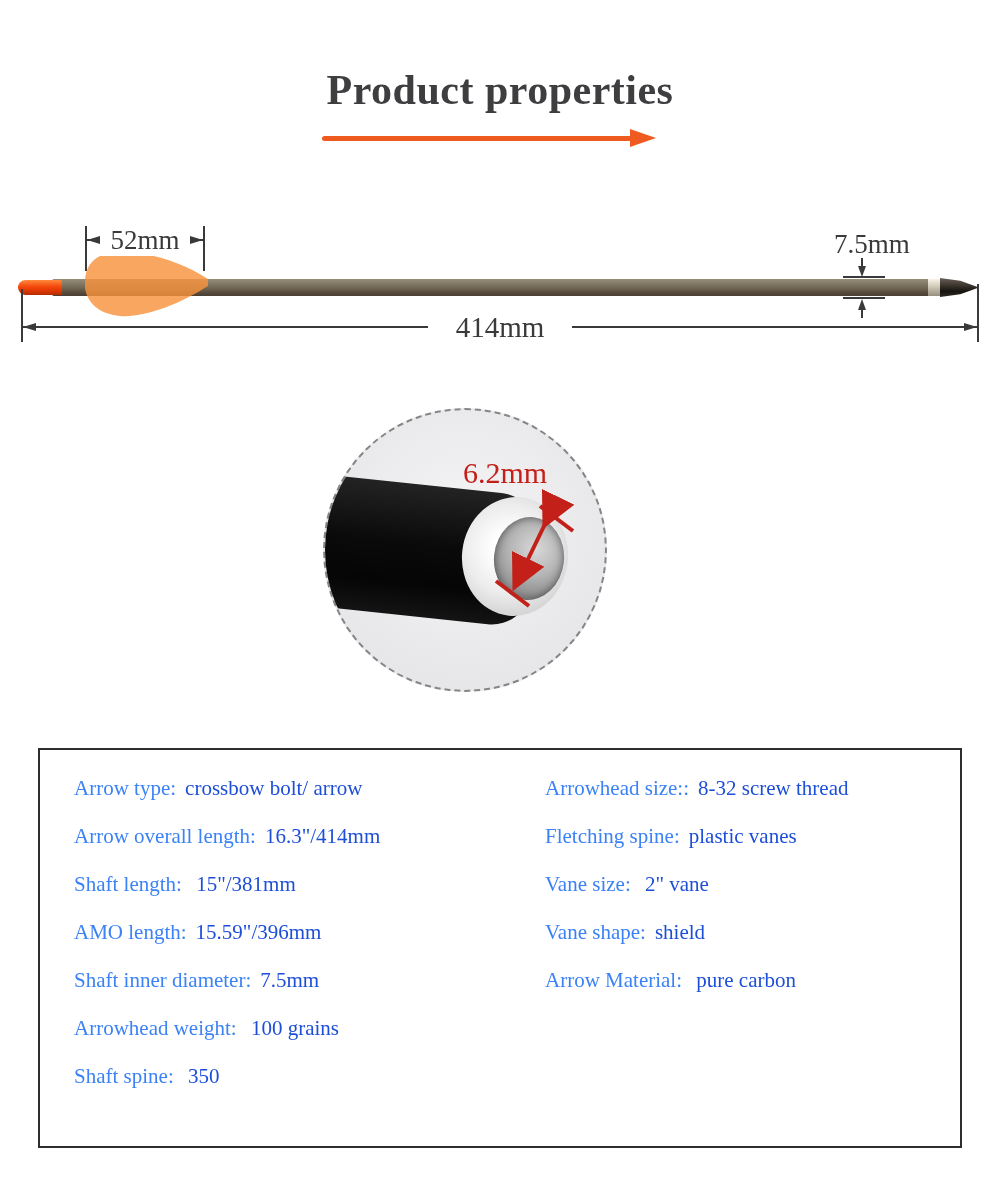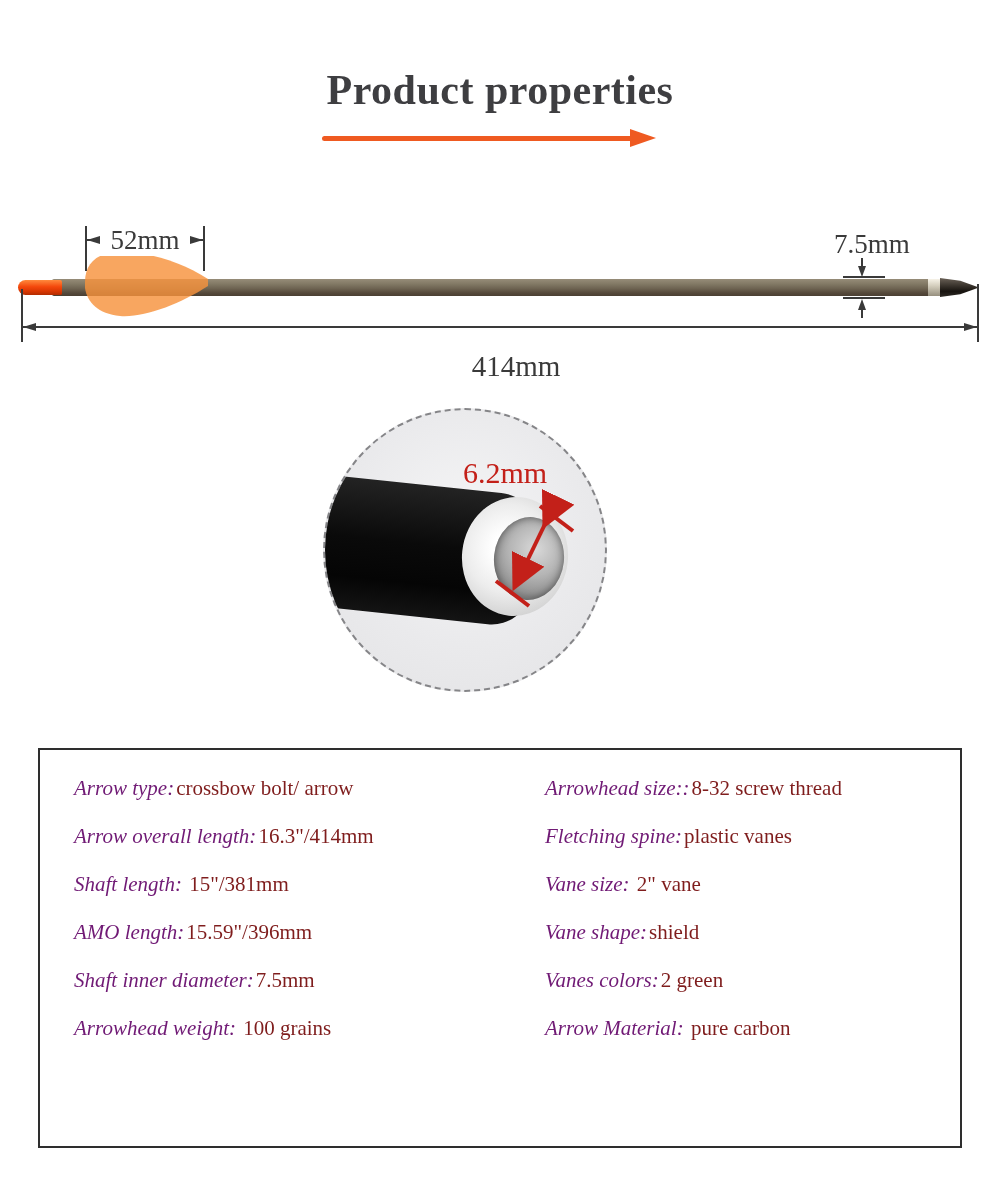--- a/index.html
+++ b/index.html
@@ -90,22 +90,22 @@
 
   
   .spec-box {
     position:absolute; left:38px; top:748px; width:924px; height:400px;
     border:2px solid #2e2e2e; background:#ffffff;
   }
   .spec-col { position:absolute; top:14px; }
   .spec-col-left  { left:34px; }
   .spec-col-right { left:505px; }
   .spec-row { height:48px; line-height:48px; font-size:21px; white-space:pre; }
-  .spec-label { color:#701a75;font-style:italic; }
-  .spec-value { color:#7f1d1d; margin-left:2px; white-space:pre; }
+  .spec-label { color:#3b82f6; }
+  .spec-value { color:#1d4ed8; margin-left:9px; white-space:pre; }
 </style>
 </head>
 <body>
 
 <div class="page">
 
   <div class="title">Product properties</div>
   <div class="title-underline"></div>
   <div class="title-underline-head"></div>
 
@@ -131,21 +131,21 @@
     <div class="dline" style="left:843px;top:276px;width:42px;height:2px;"></div>
     <div class="dline" style="left:843px;top:297px;width:42px;height:2px;"></div>
     <div class="arr arr-u" style="left:858px;top:299px;"></div>
     <div class="dline" style="left:861px;top:305px;width:2px;height:13px;"></div>
 
     <div class="dline" style="left:21px;top:289px;width:2px;height:53px;"></div>
     <div class="dline" style="left:977px;top:284px;width:2px;height:58px;"></div>
     <div class="dline" style="left:23px;top:326px;width:954px;height:2px;"></div>
     <div class="arr arr-l" style="left:23px;top:323px;"></div>
     <div class="arr arr-r" style="left:964px;top:323px;"></div>
-    <div class="dim-label" style="left:444px;top:310px;width:144px;font-size:29px;line-height:34px;margin-top:39px;">414mm</div>
+    <div class="dim-label" style="left:428px;top:310px;width:144px;font-size:29px;line-height:34px;">414mm</div>
   </div>
 
   <div class="zoom-circle">
     <div class="tube"></div>
     <div class="ferrule"></div>
     <div class="bore"></div>
     <svg class="zoom-overlay" width="284" height="284" viewBox="0 0 284 284">
       <defs>
         <marker id="ra" markerWidth="9" markerHeight="9" refX="7" refY="4.5" orient="auto">
           <path d="M0,0 L9,4.5 L0,9 Z" fill="#c32019"></path>
@@ -159,24 +159,24 @@
   </div>
 
   <div class="spec-box">
     <div class="spec-col spec-col-left">
         <div class="spec-row"><span class="spec-label">Arrow type:</span><span class="spec-value">crossbow bolt/ arrow</span></div>
         <div class="spec-row"><span class="spec-label">Arrow overall length:</span><span class="spec-value">16.3"/414mm</span></div>
         <div class="spec-row"><span class="spec-label">Shaft length:</span><span class="spec-value"> 15"/381mm</span></div>
         <div class="spec-row"><span class="spec-label">AMO length:</span><span class="spec-value">15.59"/396mm</span></div>
         <div class="spec-row"><span class="spec-label">Shaft inner diameter:</span><span class="spec-value">7.5mm</span></div>
         <div class="spec-row"><span class="spec-label">Arrowhead weight:</span><span class="spec-value"> 100 grains</span></div>
+        <div class="spec-row"><span class="spec-label">Shaft spine:</span><span class="spec-value"> 350</span></div>
       </div>
     <div class="spec-col spec-col-right">
         <div class="spec-row"><span class="spec-label">Arrowhead size::</span><span class="spec-value">8-32 screw thread</span></div>
         <div class="spec-row"><span class="spec-label">Fletching spine:</span><span class="spec-value">plastic vanes</span></div>
         <div class="spec-row"><span class="spec-label">Vane size:</span><span class="spec-value"> 2" vane</span></div>
         <div class="spec-row"><span class="spec-label">Vane shape:</span><span class="spec-value">shield</span></div>
-        <div class="spec-row"><span class="spec-label">Vanes colors:</span><span class="spec-value">2 green</span></div>
         <div class="spec-row"><span class="spec-label">Arrow Material:</span><span class="spec-value"> pure carbon</span></div>
       </div>
   </div>
 
 </div>
 
 </body></html>

